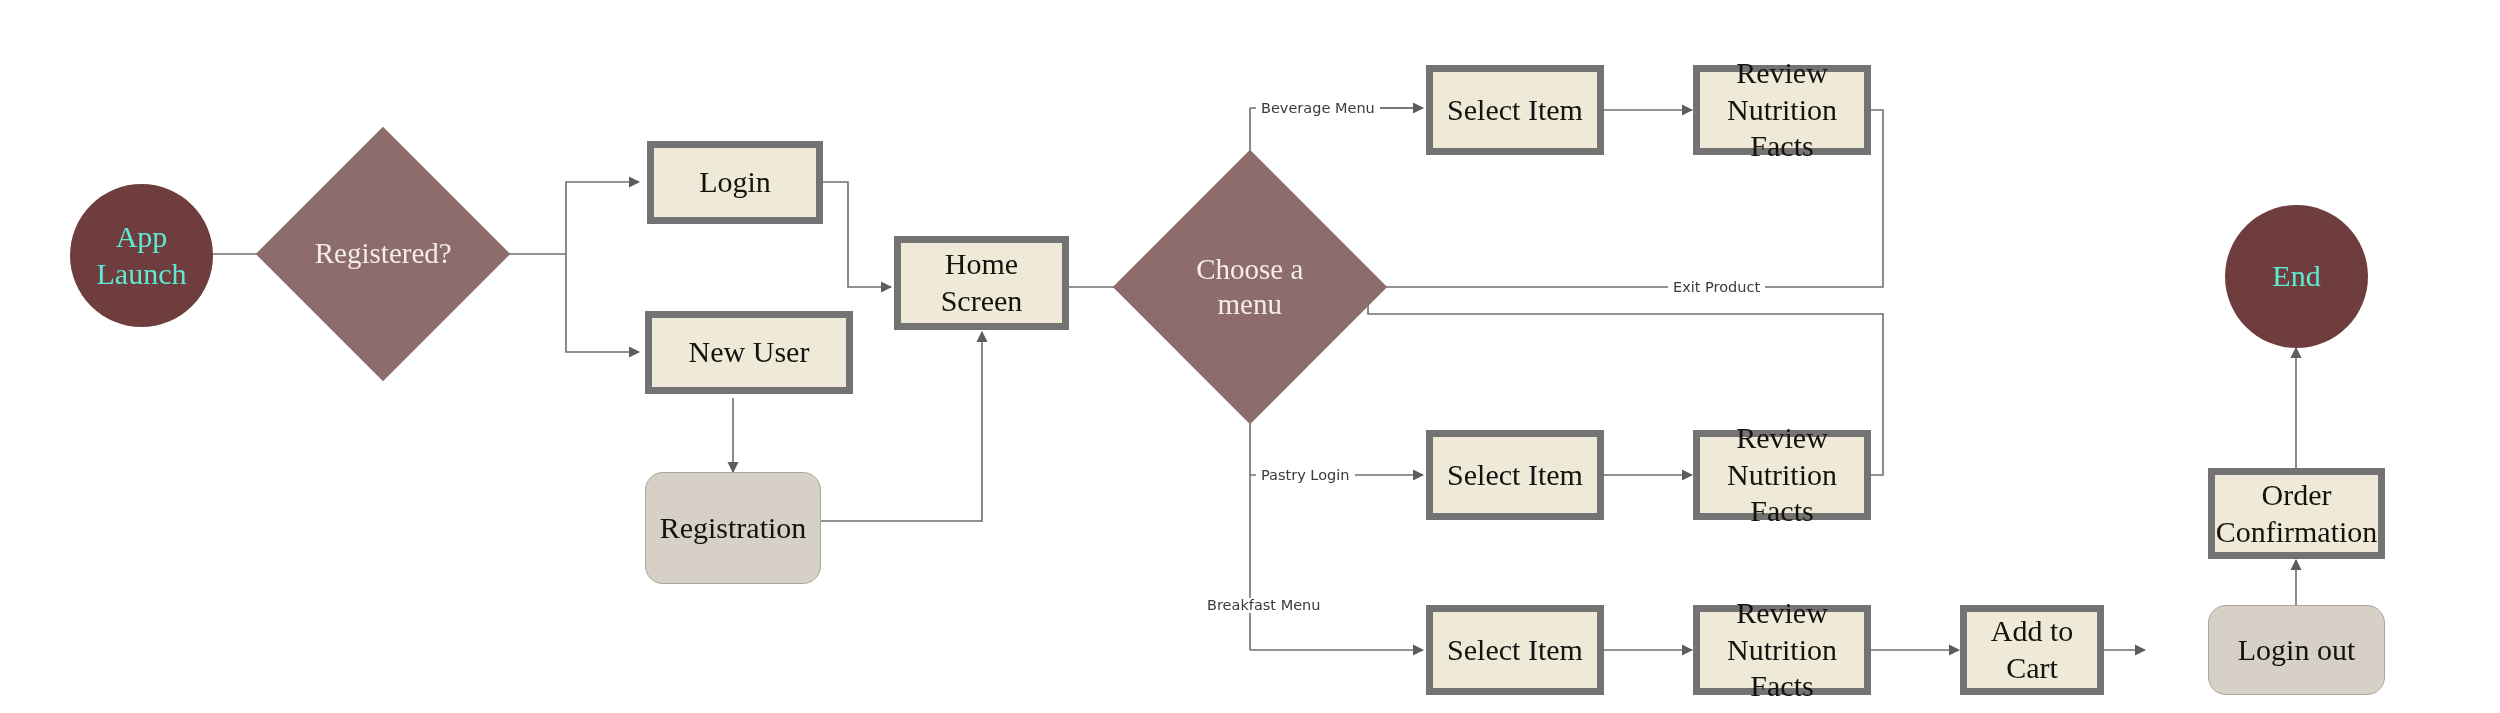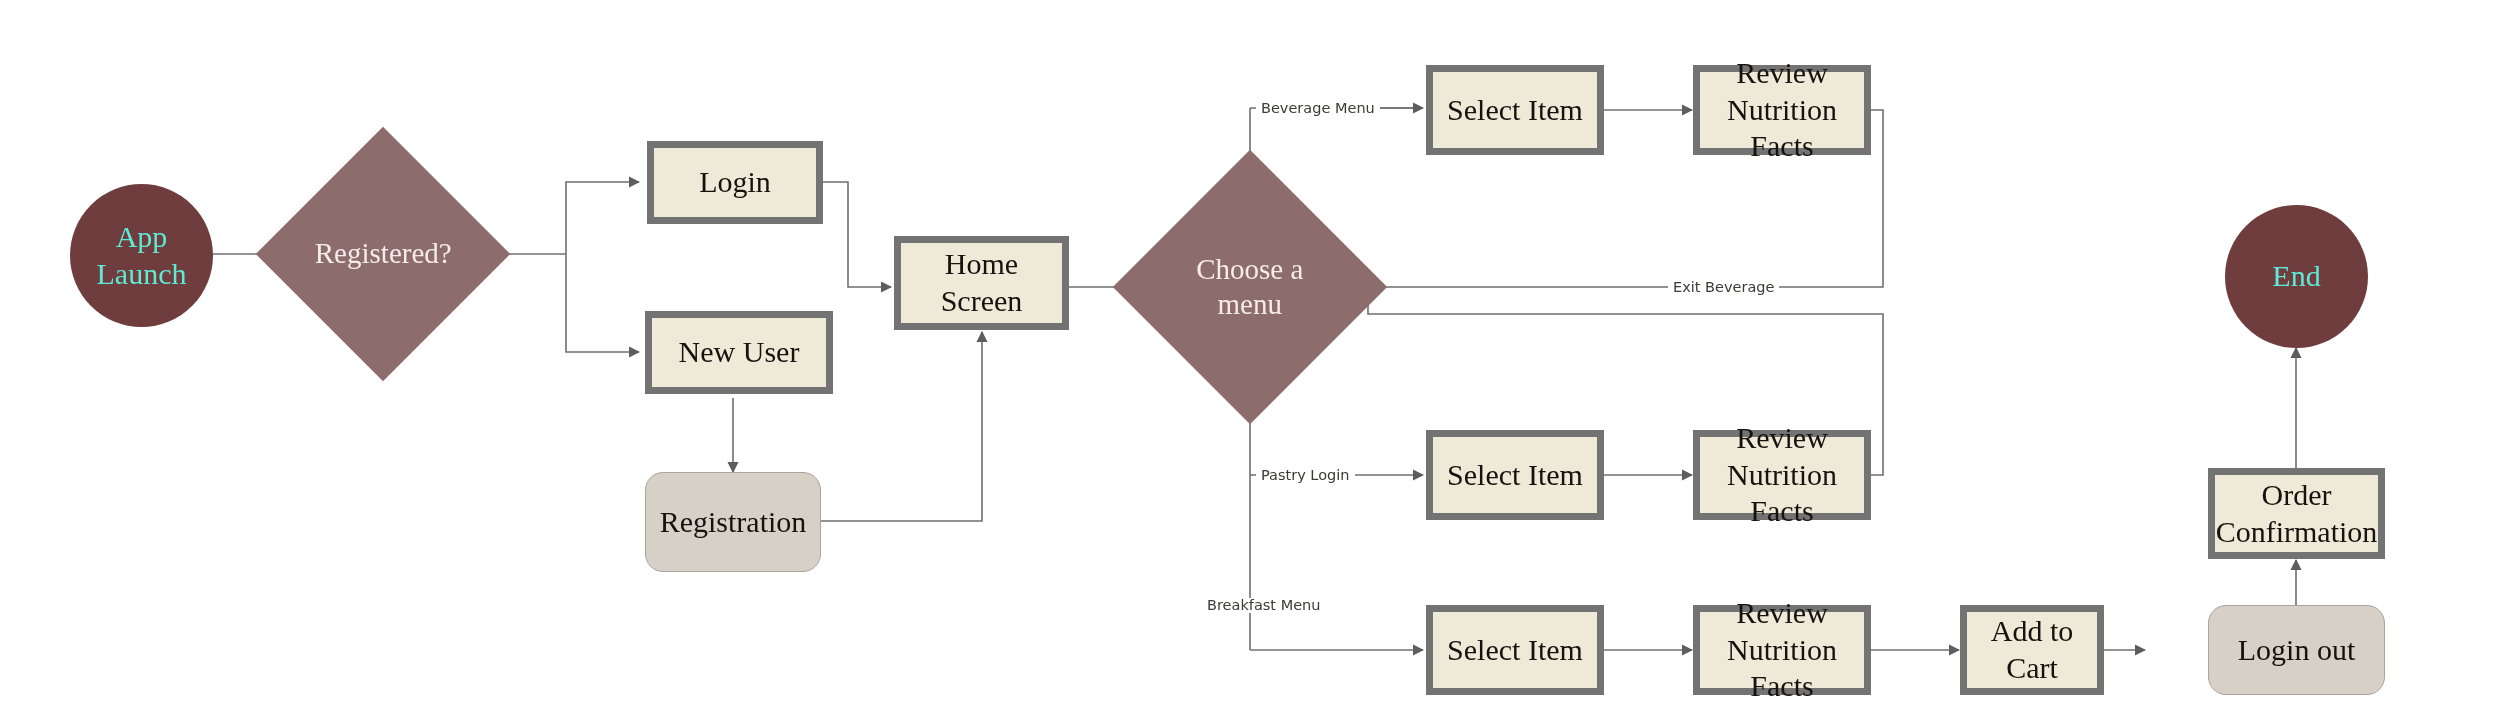--- a/index.html
+++ b/index.html
@@ -134,25 +134,25 @@
   </div>
 
   <div class="node node-decision" style="left:293px; top:164px; width:180px; height:180px;">
     <span>Registered?</span>
   </div>
 
   <div class="node node-process" style="left:647px; top:141px; width:176px; height:83px;">
     <span>Login</span>
   </div>
 
-  <div class="node node-process" style="left:645px; top:311px; width:188px; height:83px;justify-content:center;">
+  <div class="node node-process" style="left:645px; top:311px; width:208px; height:83px;justify-content:center;">
     <span>New User</span>
   </div>
 
-  <div class="node node-rounded" style="left:645px; top:472px; width:176px; height:100px;justify-content:center;">
+  <div class="node node-rounded" style="left:645px; top:472px; width:176px; height:112px;justify-content:center;">
     <span>Registration</span>
   </div>
 
   <div class="node node-process" style="left:894px; top:236px; width:175px; height:94px;text-align:center;">
     <span>Home Screen</span>
   </div>
 
   <div class="node node-decision" style="left:1153px; top:190px; width:194px; height:194px;">
     <span>
       <span>Choose a</span><br>
@@ -211,15 +211,15 @@
   <div class="node node-terminator" style="left:2225px; top:205px; width:143px; height:143px;">
     <span>End</span>
   </div>
 
   <div class="edge-label" style="left:1256px; top:101px;">Beverage Menu</div>
 
   <div class="edge-label" style="left:1256px; top:468px;">Pastry Login</div>
 
   <div class="edge-label" style="left:1202px; top:598px;">Breakfast Menu</div>
 
-  <div class="edge-label" style="left:1668px; top:280px;">Exit Beverage</div>
+  <div class="edge-label" style="left:1668px; top:280px;">Exit Product</div>
 
 </div>
 
 </body></html>

